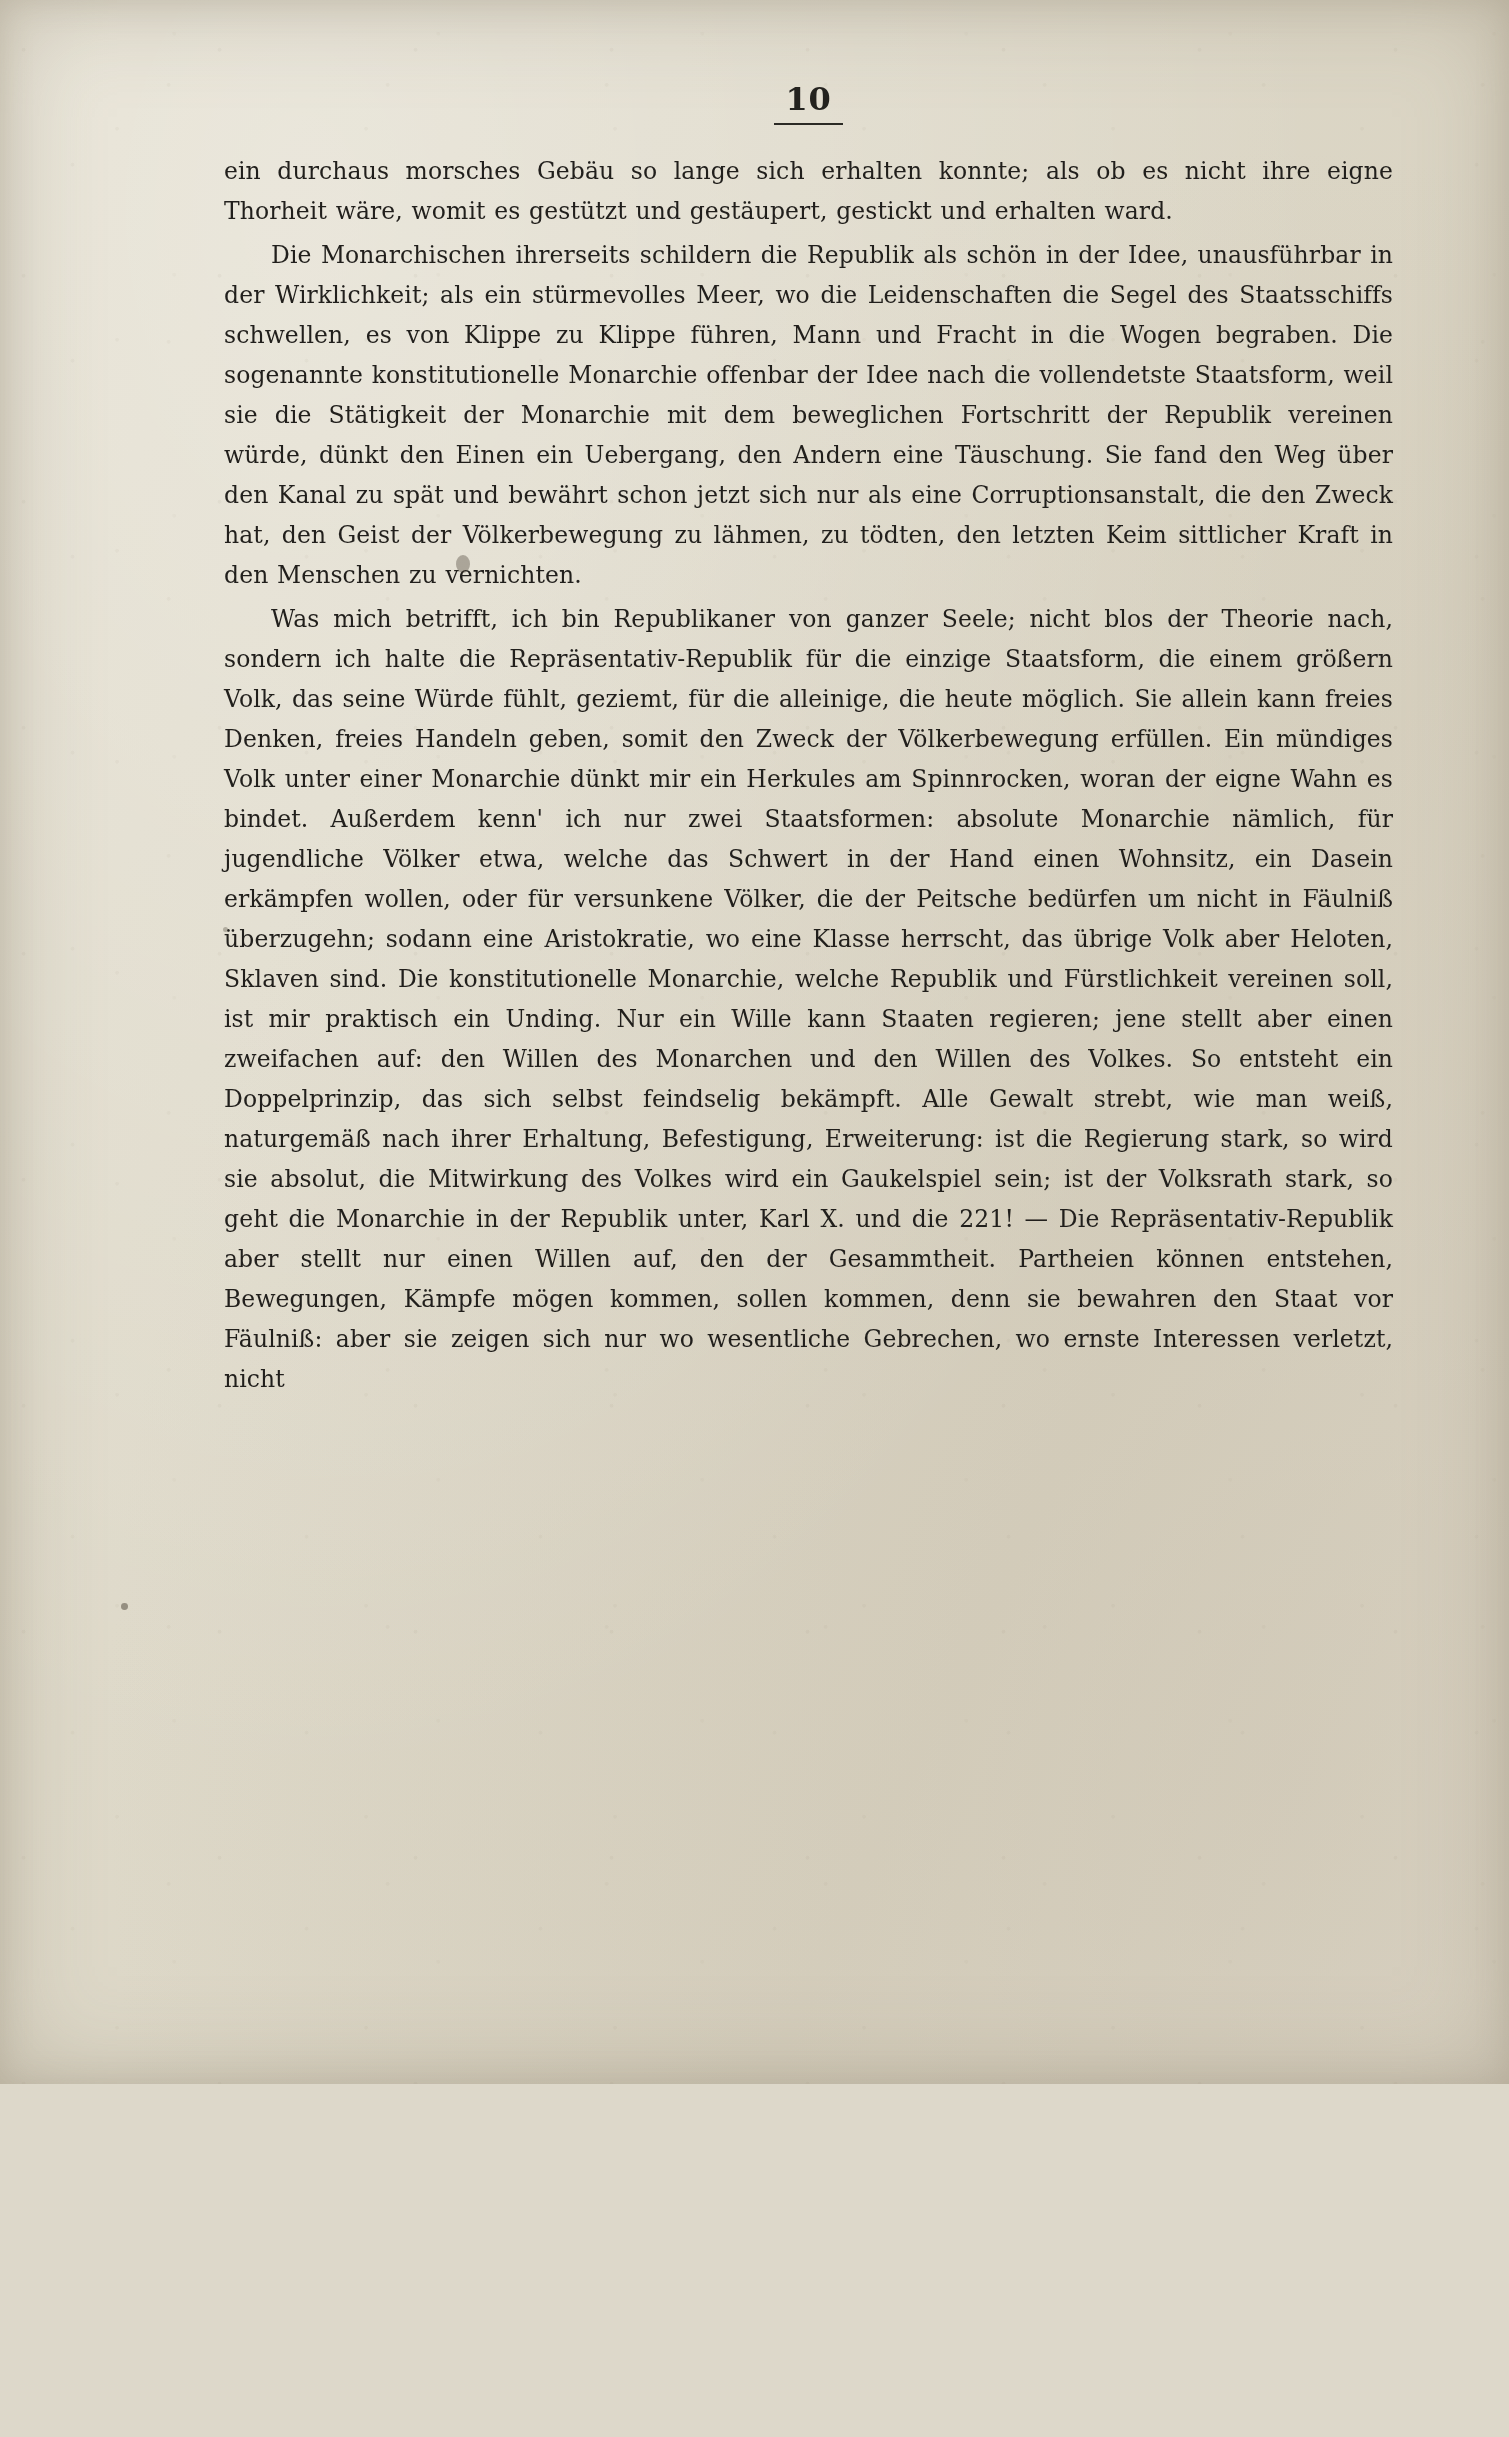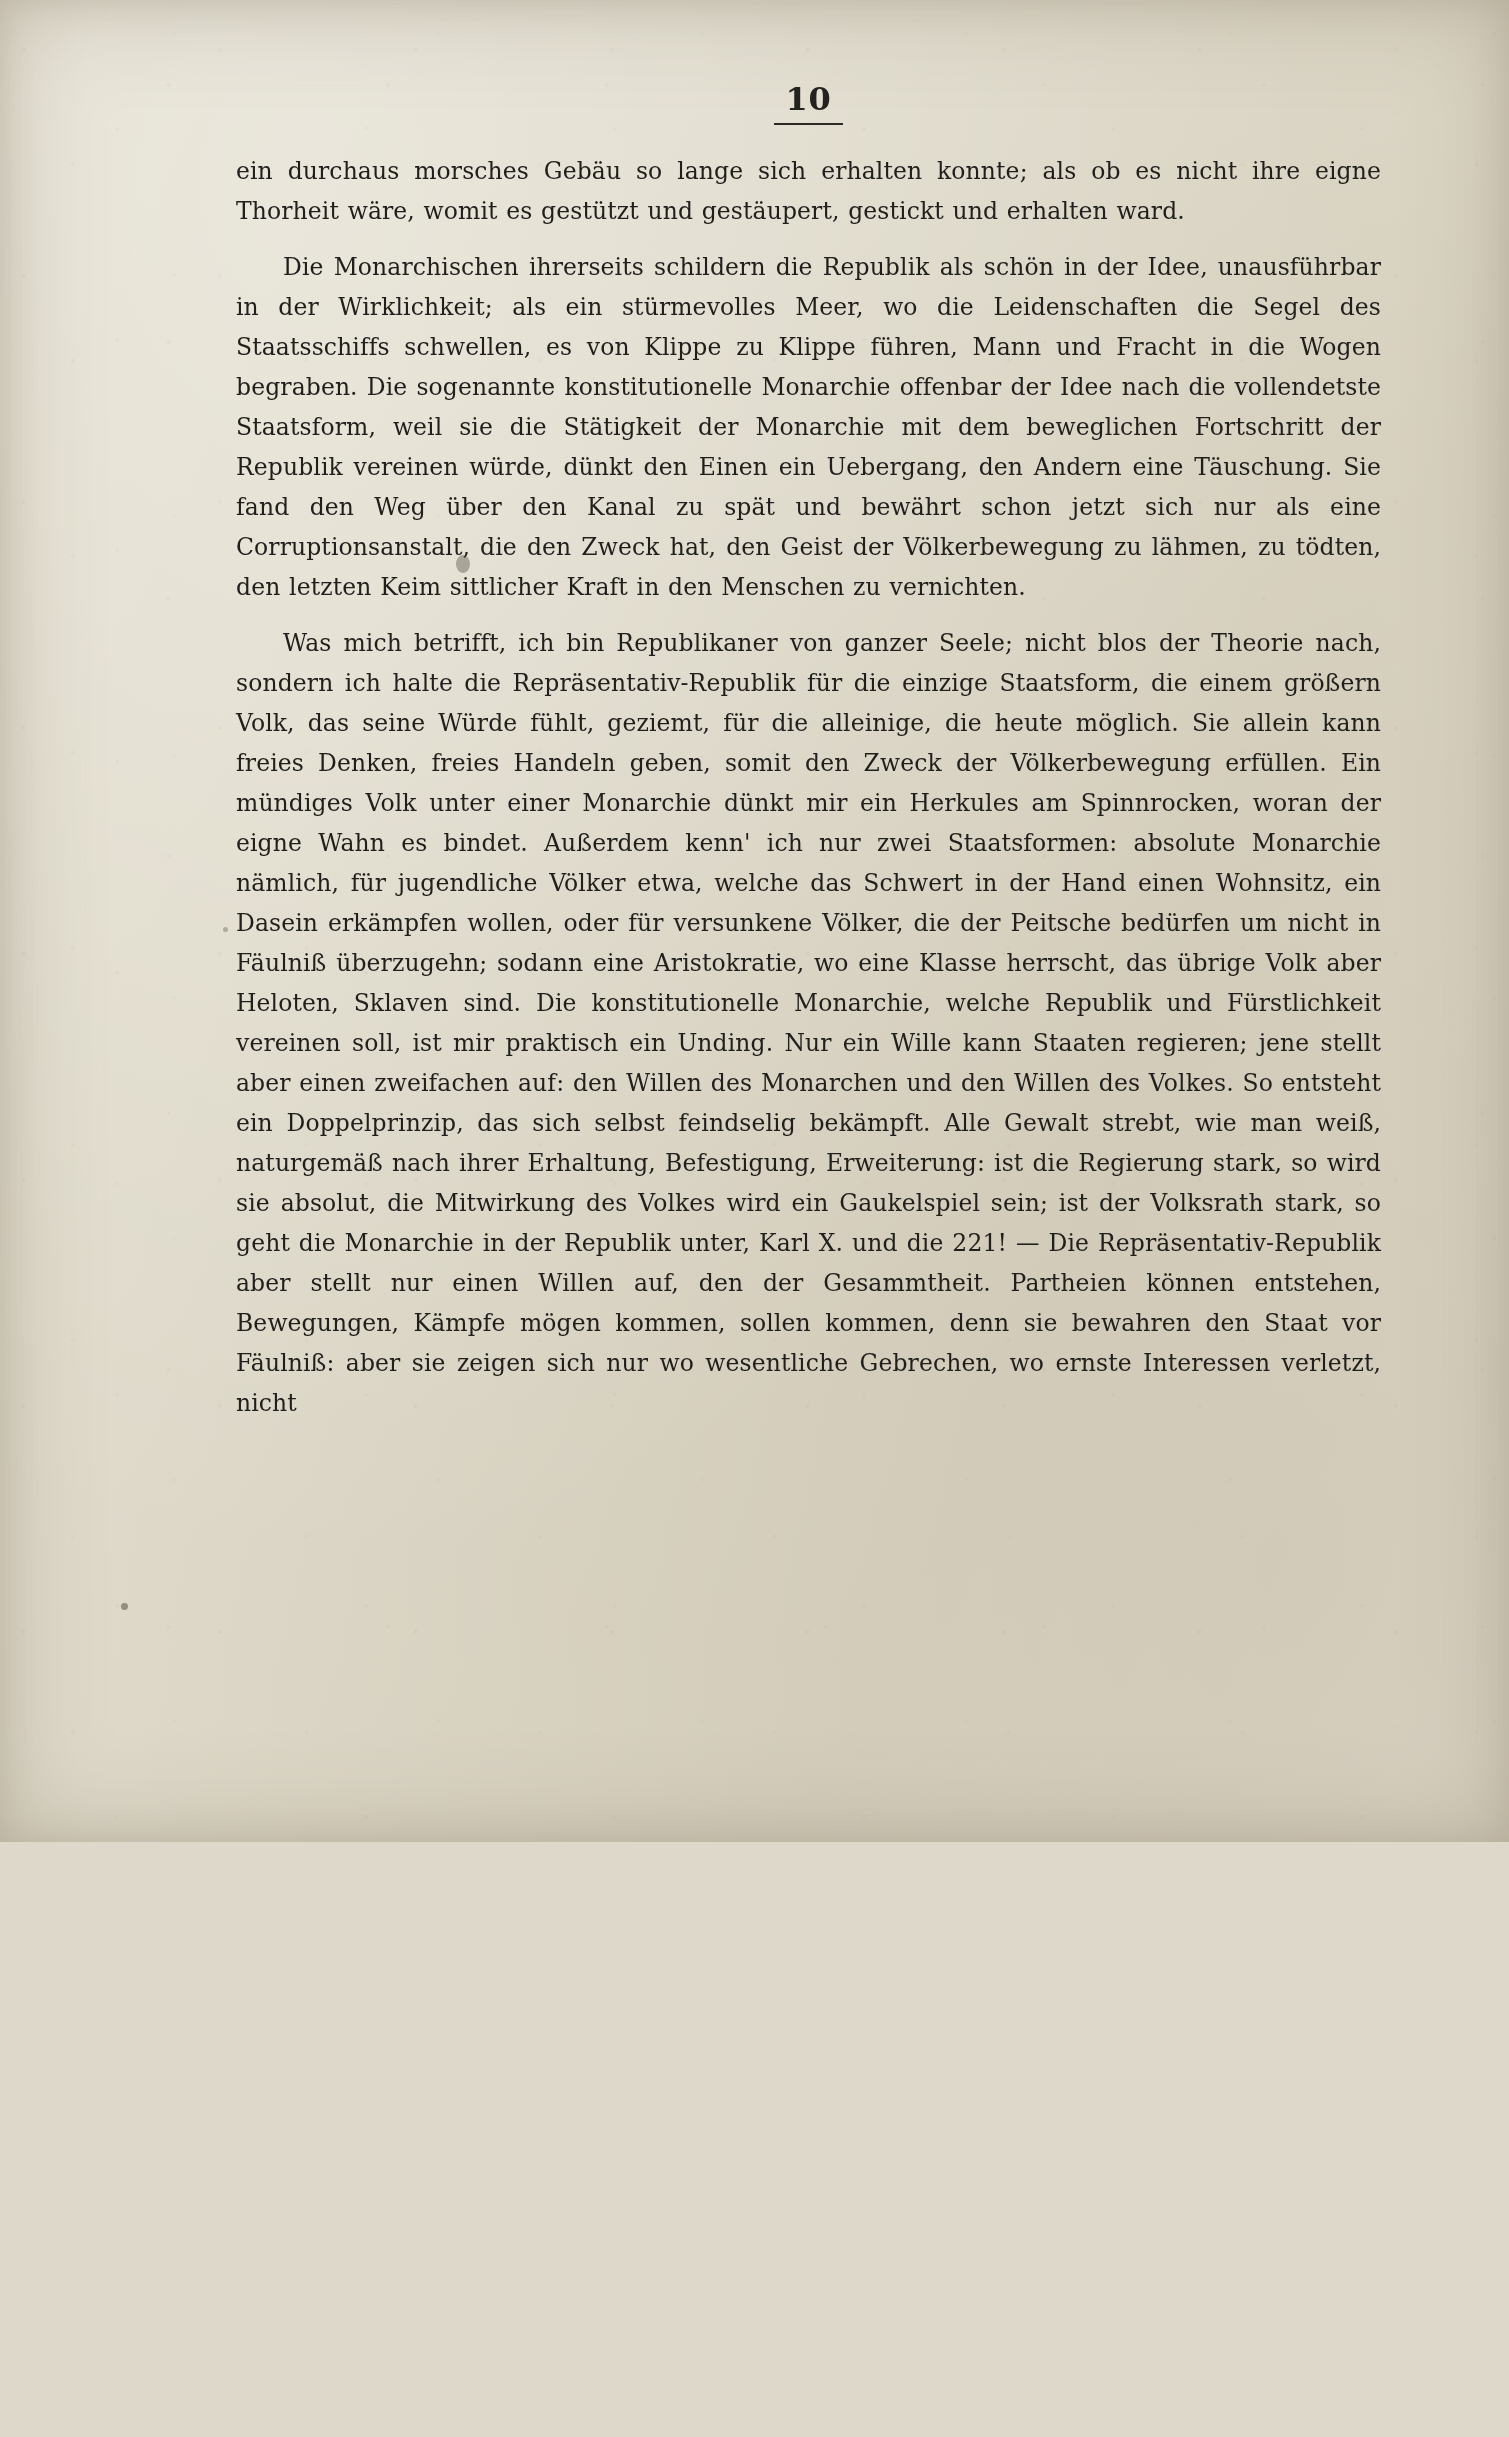--- a/index.html
+++ b/index.html
@@ -9,21 +9,21 @@
   body {
     width: 1509px;
     height: 2438px;
     background: #ddd8ca;
     font-family: "DejaVu Serif", serif;
     overflow: hidden;
   }
   .page {
     position: relative;
     width: 1509px;
-    height: 1842px;
+    height: 2084px;
     background:
       radial-gradient(ellipse at 20% 10%, rgba(255,255,255,0.30), rgba(255,255,255,0) 60%),
       radial-gradient(ellipse at 85% 85%, rgba(190,180,160,0.35), rgba(255,255,255,0) 65%),
       linear-gradient(115deg, #e3dece 0%, #ded9c9 35%, #d9d3c2 70%, #e0dacb 100%);
     box-sizing: border-box;
   }
   .grain {
     position: absolute;
     inset: 0;
     pointer-events: none;
@@ -63,21 +63,21 @@
     font-size: 23.5px;
     line-height: 40px;
     color: #211f1c;
     text-align: justify;
     text-justify: inter-word;
     letter-spacing: 0.1px;
     word-spacing: 1.1px;
     -webkit-font-smoothing: none;
   }
   .body-text p {
-    margin: 16px;
+    margin: 4px;
     text-indent: 0;
   }
   .body-text p.indent {
     text-indent: 47px;
   }
   .ink {
     position: absolute;
     border-radius: 50%;
     background: rgba(60,52,40,0.35);
     pointer-events: none;

